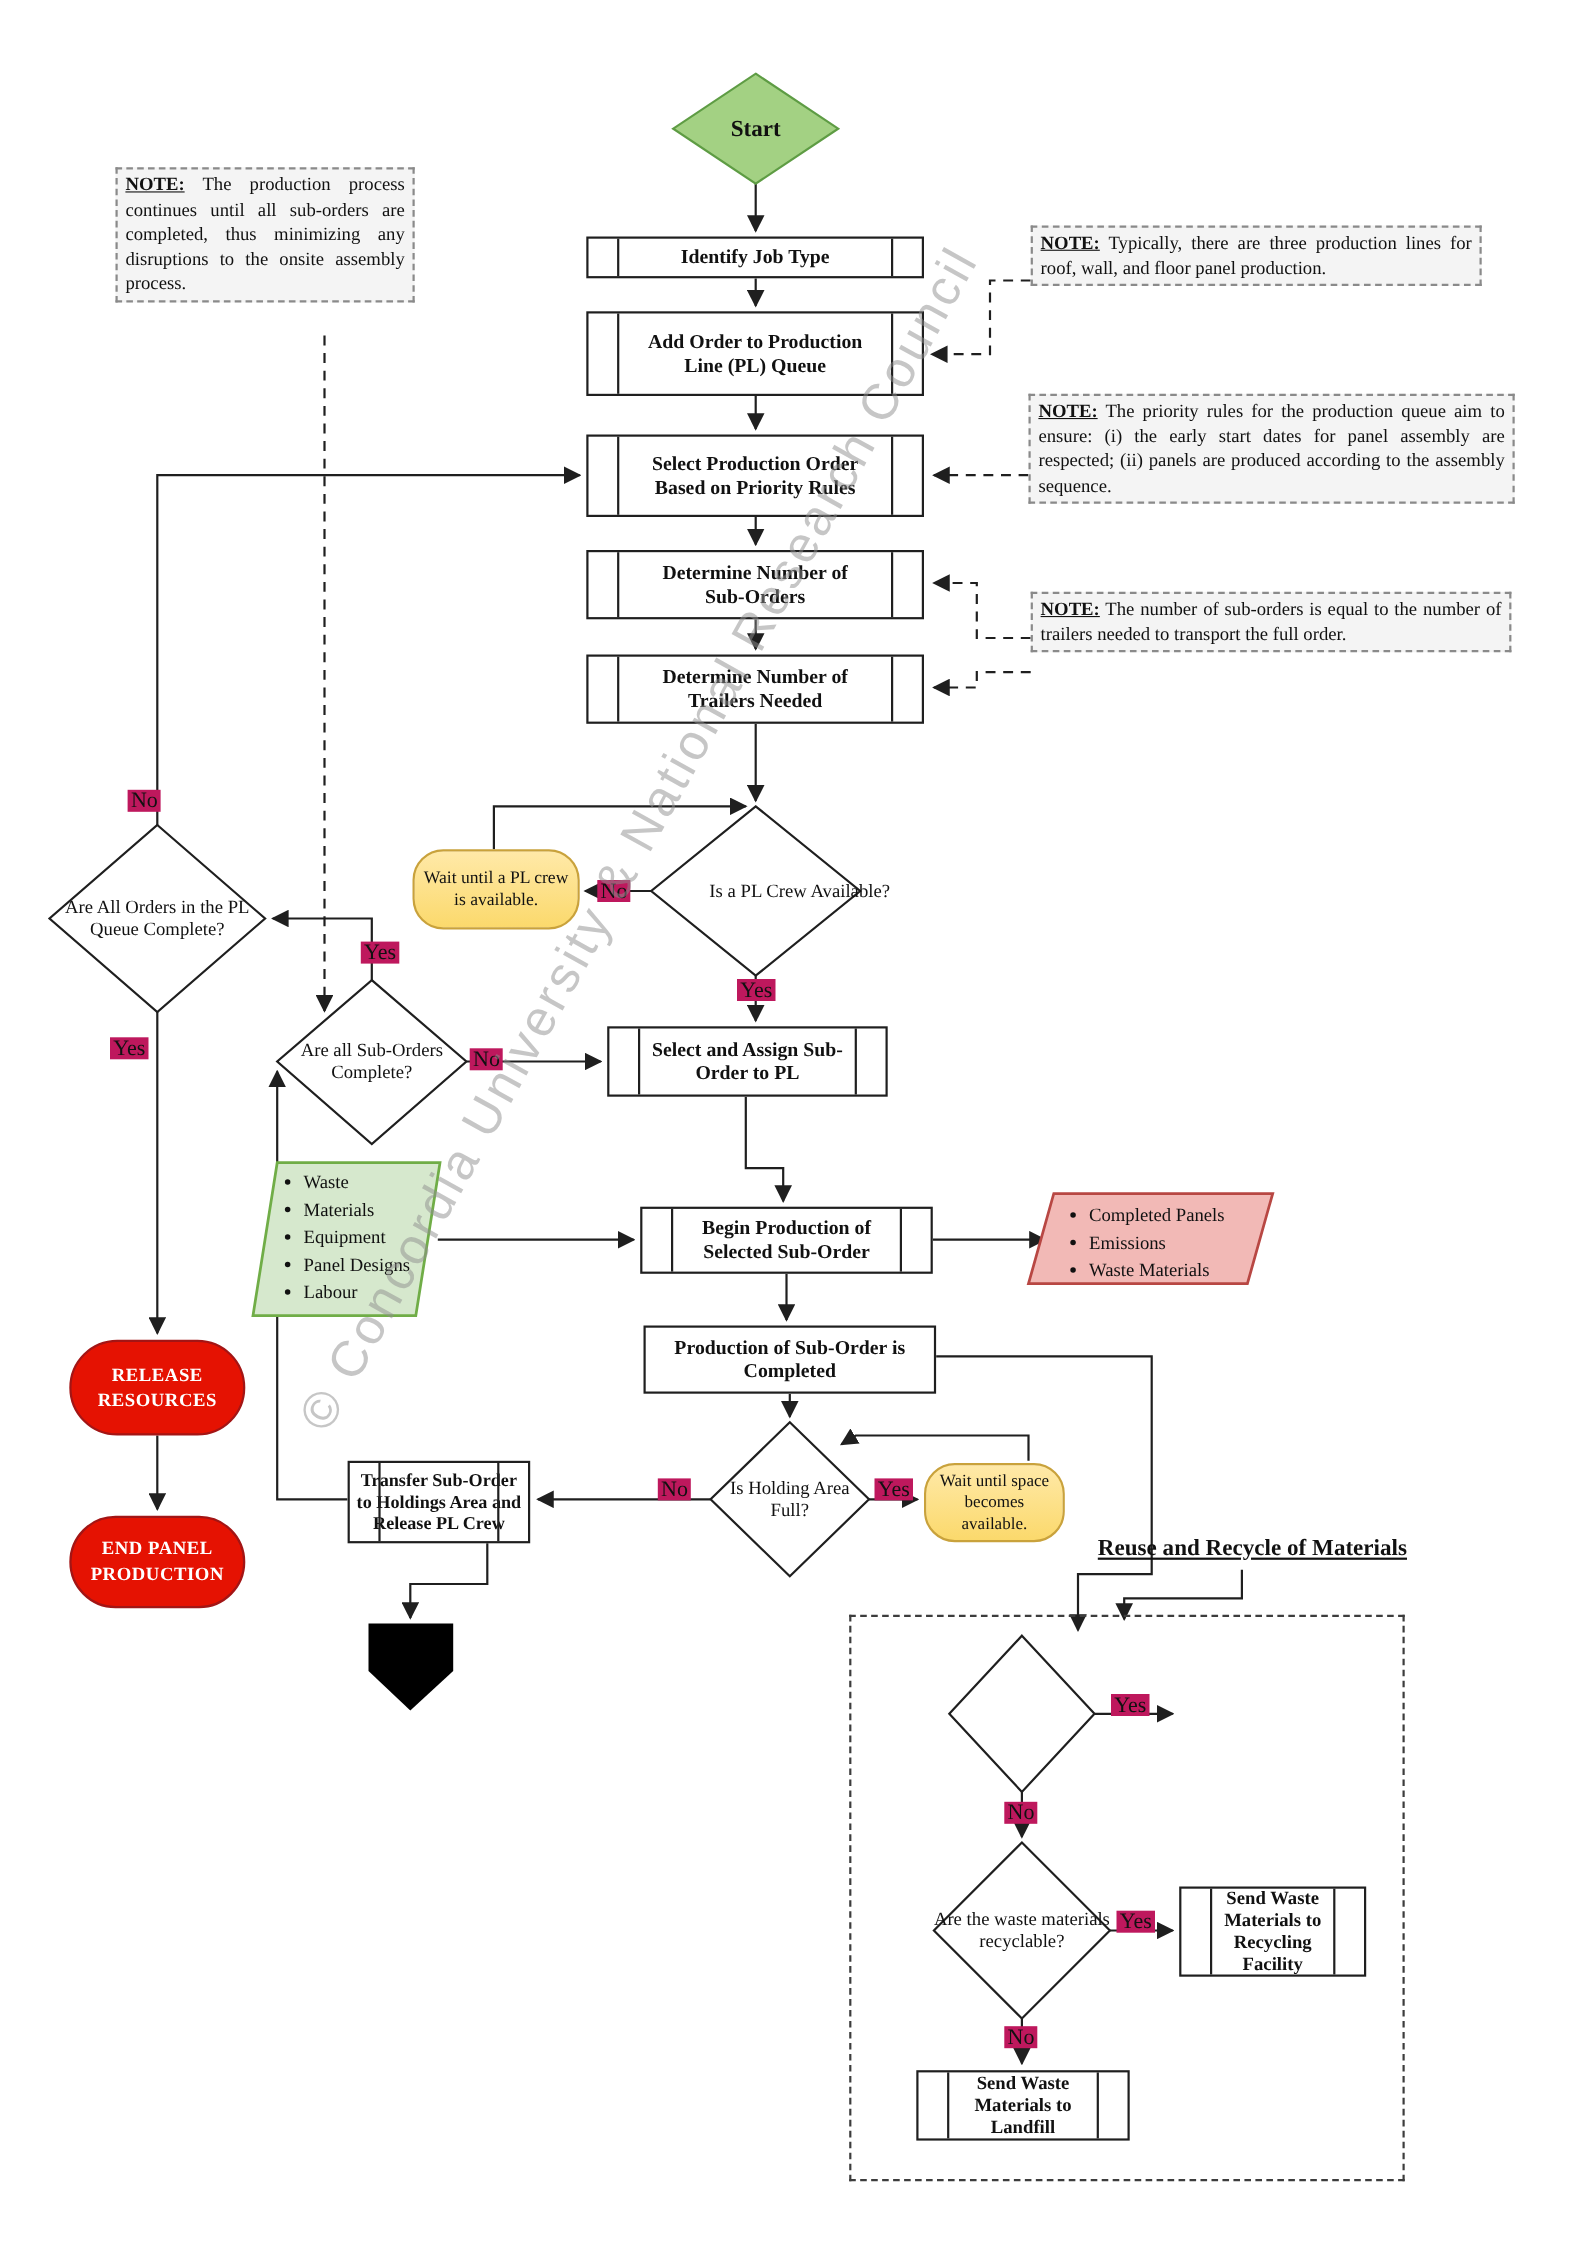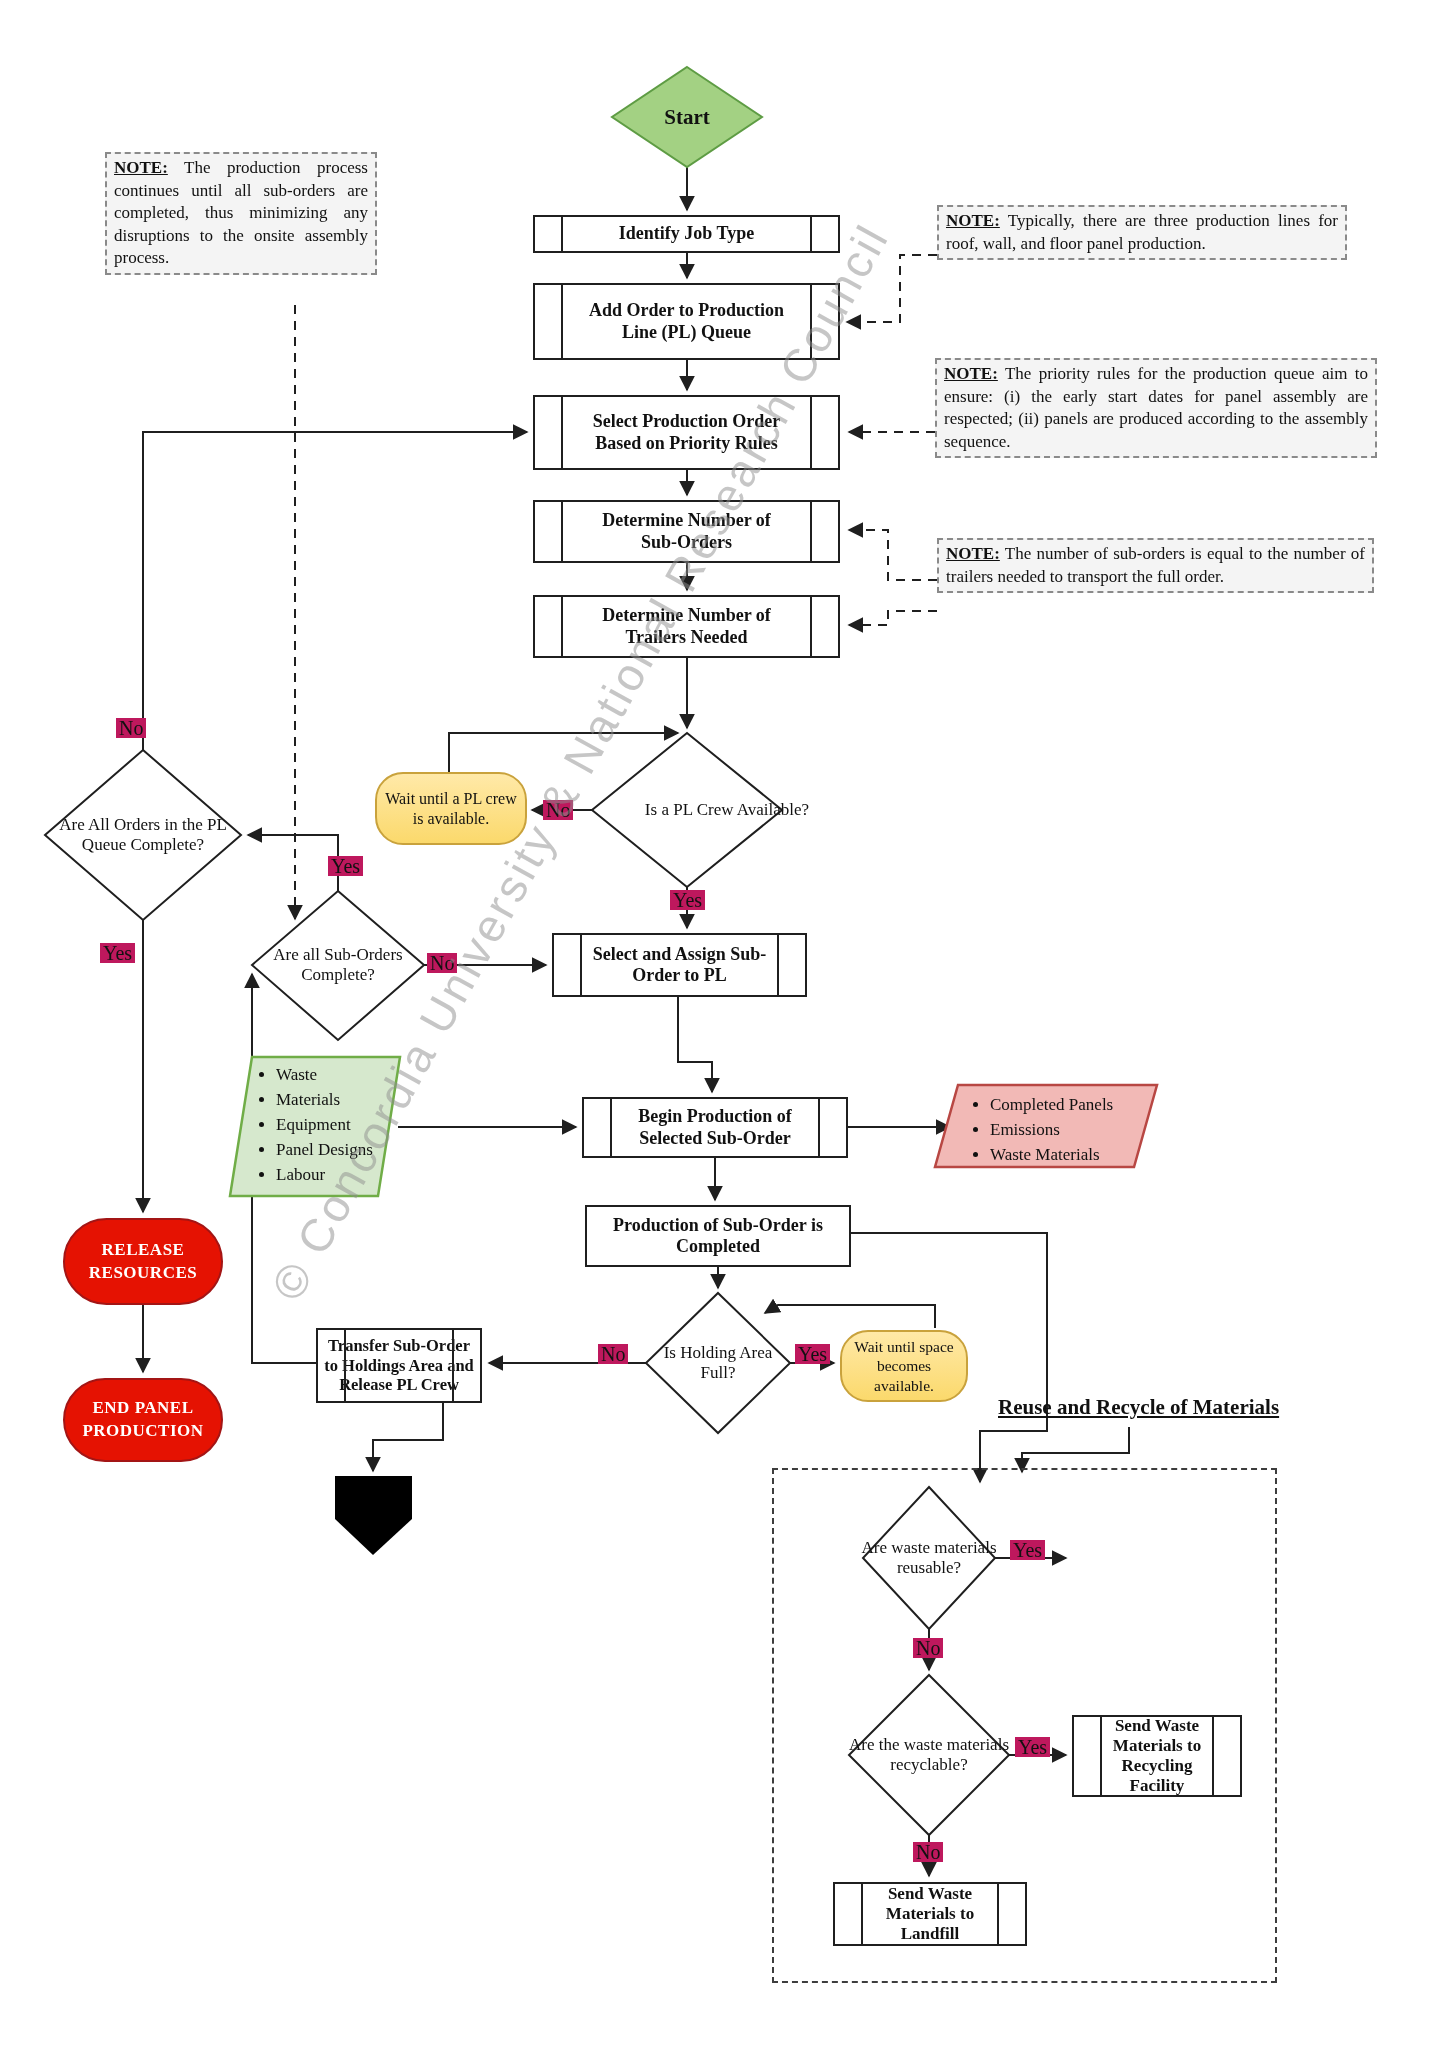--- a/index.html
+++ b/index.html
@@ -149,21 +149,20 @@
 
   <div class="node proc sub" style="left:316px;top:1328px;width:166px;height:75px;font-size:16.5px;padding:0 4px;">Transfer Sub-Order to Holdings Area and Release PL Crew</div>
 
   <div class="node stadium-red" style="left:63px;top:1218px;width:160px;height:87px;">RELEASE RESOURCES</div>
 
   <div class="node stadium-red" style="left:63px;top:1378px;width:160px;height:84px;">END PANEL PRODUCTION</div>
 
 
   <div class="heading" style="left:998px;top:1395px;font-size:21px;">Reuse and Recycle of Materials</div>
 
-  <div class="node dtext" style="left:861px;top:1502px;width:136px;height:112px;">Are waste materials reusable?</div>
 
 
   <div class="node dtext" style="left:847px;top:1698px;width:164px;height:114px;">Are the waste materials recyclable?</div>
 
   <div class="node proc sub" style="left:1072px;top:1715px;width:170px;height:82px;font-size:17px;padding:0 28px;">Send Waste Materials to Recycling Facility</div>
 
   <div class="node proc sub" style="left:833px;top:1882px;width:194px;height:64px;font-size:17px;padding:0 30px;">Send Waste Materials to Landfill</div>
 
   <div class="note" style="left:105px;top:152px;width:272px;">
     <span class="nlab">NOTE:</span>

